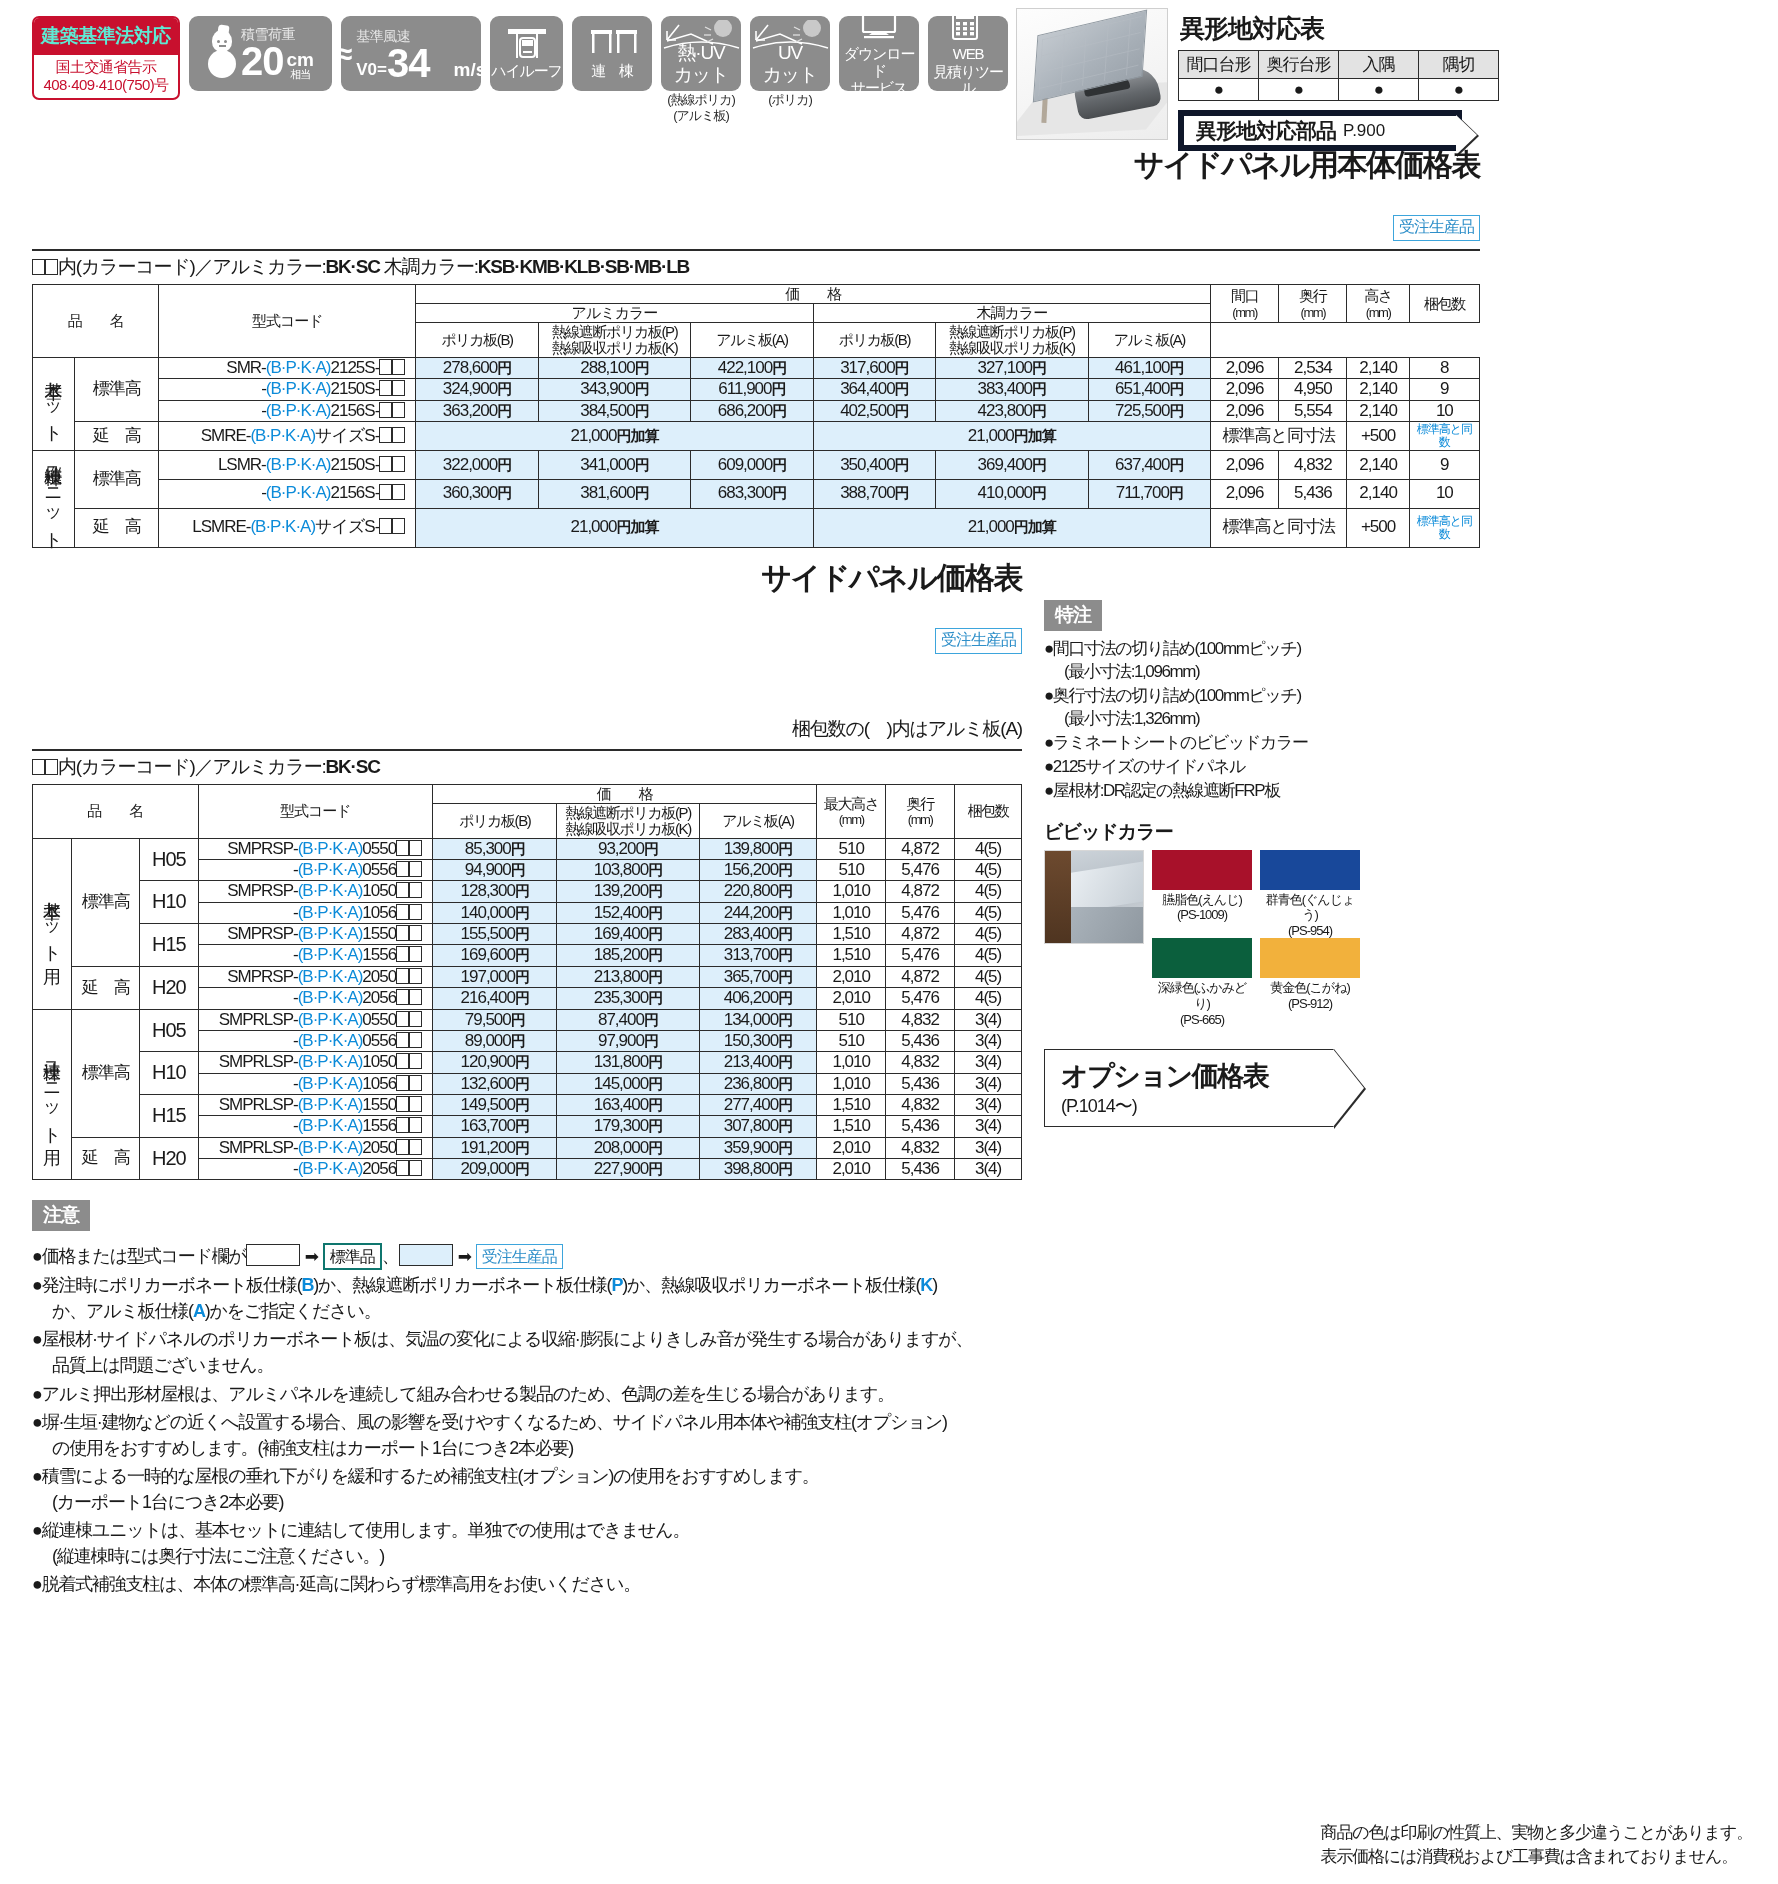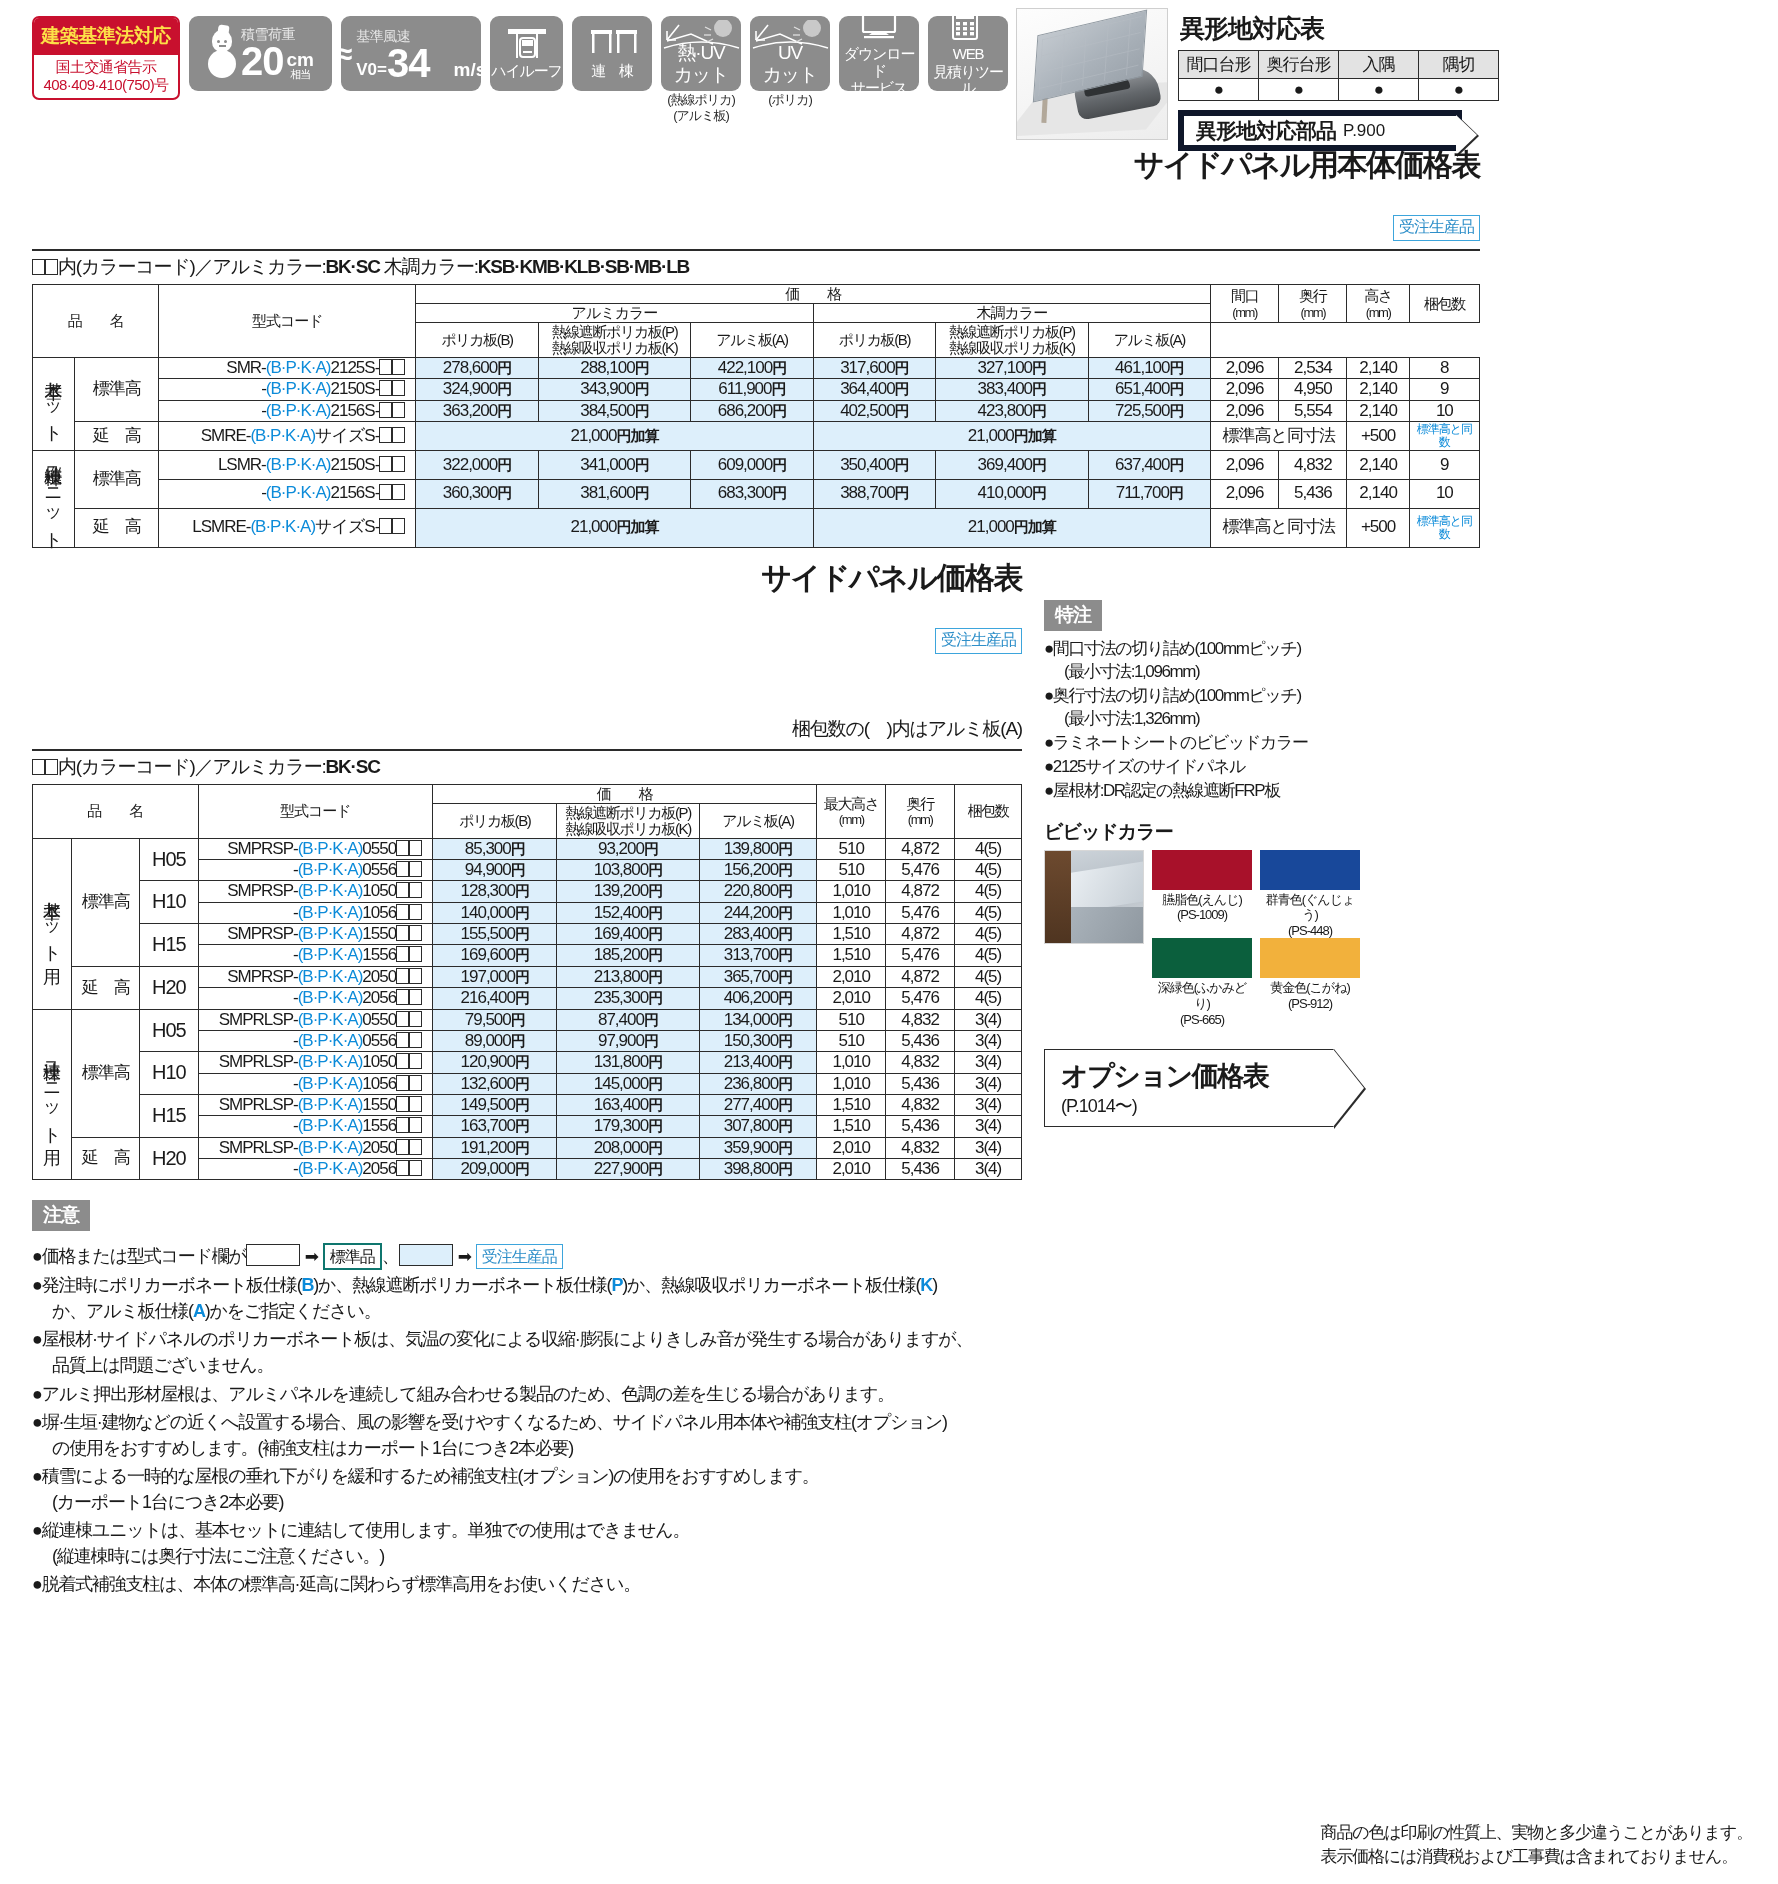--- a/index.html
+++ b/index.html
@@ -24,21 +24,21 @@
   }
   .badge-law {
     width: 148px;
     border: 2px solid #c8102e;
     border-radius: 7px;
     overflow: hidden;
     background: #fff;
   }
   .badge-law-top {
     background: #c8102e;
-    color: #fde047;
+    color: #5eead4;
     font-weight: bold;
     font-size: 19px;
     text-align: center;
     padding: 5px 0 6px;
     letter-spacing: -0.5px;
   }
   .badge-law-bot {
     color: #c8102e;
     font-size: 15px;
     text-align: center;
@@ -799,21 +799,21 @@
     <div class="swatch-col" id="swatch-col">
         <div class="swatch-row">
           <div class="sw">
             <div class="sw-chip" style="background:#a8112a"></div>
             <div class="sw-name">臙脂色(えんじ)</div>
             <div class="sw-code">(PS-1009)</div>
           </div>
           <div class="sw">
             <div class="sw-chip" style="background:#18489a"></div>
             <div class="sw-name">群青色(ぐんじょう)</div>
-            <div class="sw-code">(PS-448)</div>
+            <div class="sw-code">(PS-954)</div>
           </div>
         </div>
         <div class="swatch-row">
           <div class="sw">
             <div class="sw-chip" style="background:#0b5f3d"></div>
             <div class="sw-name">深緑色(ふかみどり)</div>
             <div class="sw-code">(PS-665)</div>
           </div>
           <div class="sw">
             <div class="sw-chip" style="background:#f2b13c"></div>

